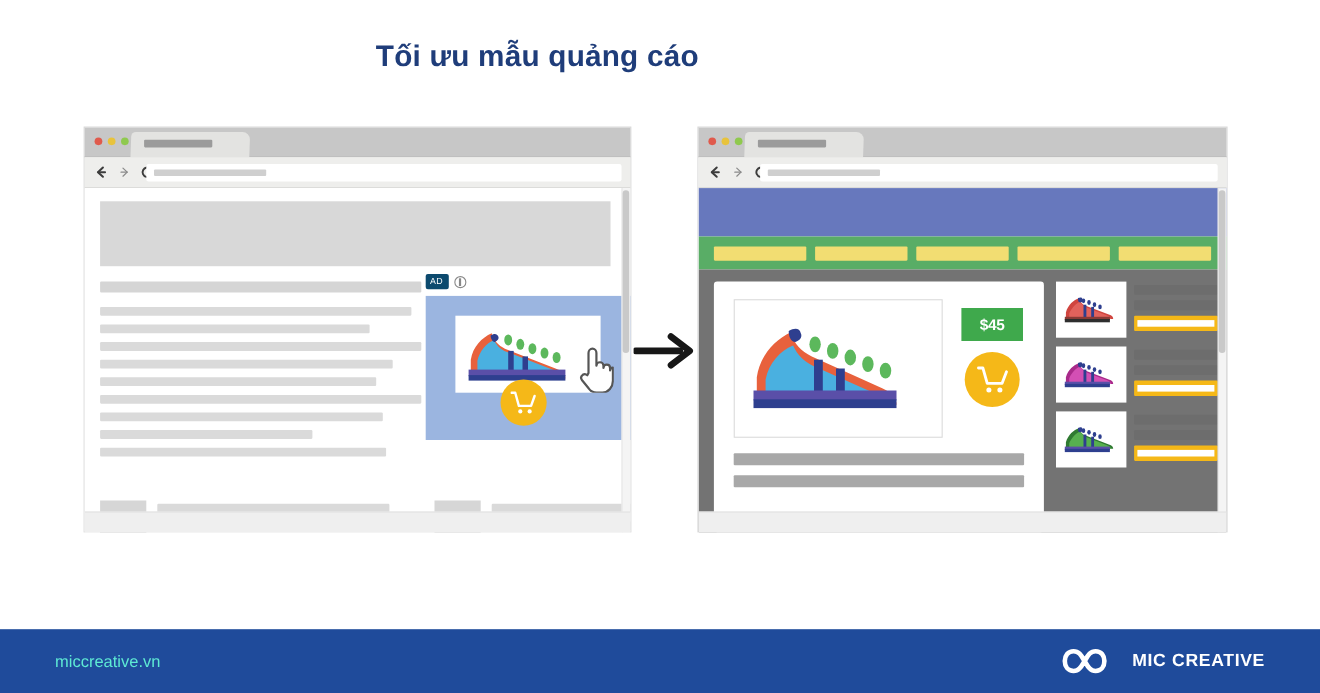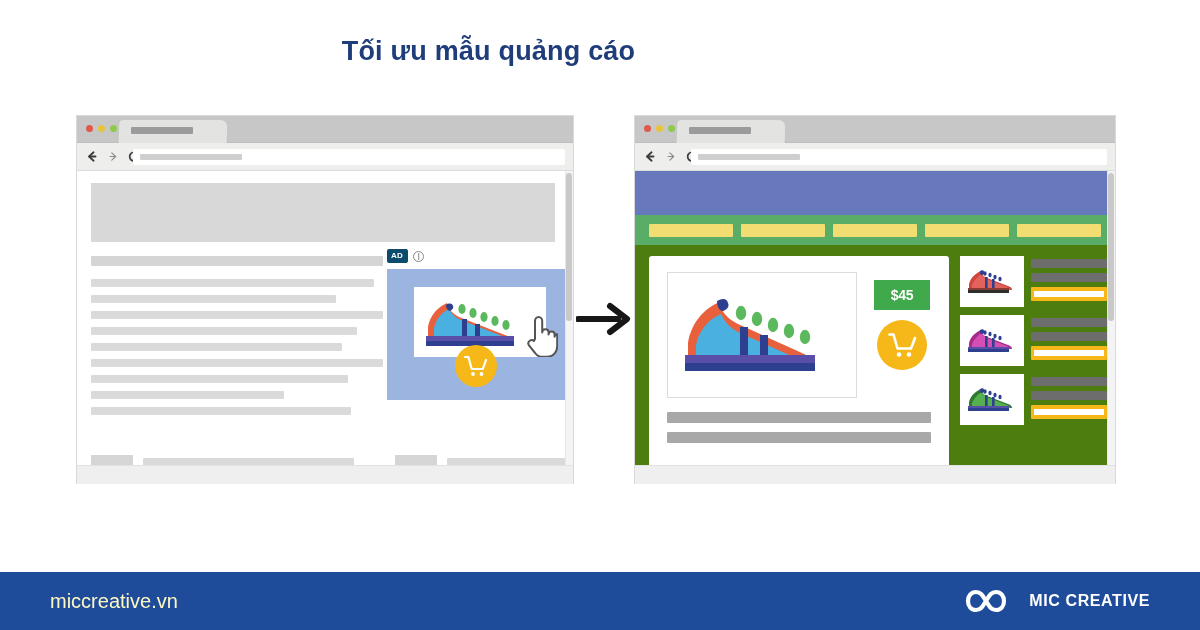--- a/index.html
+++ b/index.html
@@ -108,21 +108,21 @@
   .lower2 { position: absolute; left: 304px; top: 272px; width: 190px; }
   .lrow { display: flex; gap: 10px; margin-bottom: 9px; }
   .thumb-box { width: 42px; height: 30px; background: #d6d6d6; flex: 0 0 auto; }
   .lrow-lines { flex: 1; padding-top: 3px; }
 
   
   .ad-wrap { position: absolute; left: 296px; top: 66px; width: 188px; }
   .ad-meta { display: flex; align-items: center; gap: 5px; margin-bottom: 6px; }
   .ad-badge {
     background: #0c4a6e; color: #ffffff;
-    font-size: 8px; font-weight: bold; line-height: 1;
+    font-size: 8px; font-weight: normal; line-height: 1;
     padding: 3px 5px 3px 4px; border-radius: 2px; letter-spacing: .3px;
   }
   .ad-info {
     width: 11px; height: 11px; border-radius: 50%;
     border: 1.6px solid #888; position: relative;
   }
   .ad-info::after {
     content: ""; position: absolute; left: 50%; top: 1px;
     width: 1.6px; height: 7px; background: #888; transform: translateX(-50%);
   }
@@ -144,21 +144,21 @@
 
   
   .shop-head { height: 44px; background: #6778bd; }
   .shop-nav {
     height: 30px; background: #59ad66;
     display: flex; align-items: center; gap: 8px;
     padding: 0 14px;
   }
   .shop-nav-item { flex: 1; height: 13px; background: #f2dd72; border-radius: 1px; }
   .shop-body {
-    position: relative; height: 239px; background: #4d7c0f;
+    position: relative; height: 239px; background: #737373;
     padding: 11px 8px 0 14px;
   }
   .prod-card {
     position: absolute; left: 14px; top: 11px; width: 300px; bottom: 0;
     background: #ffffff; border-radius: 3px;
   }
   .prod-img-box {
     position: absolute; left: 18px; top: 16px; width: 190px; height: 126px;
     background: #ffffff; border: 1px solid #dbdbdb;
   }
@@ -200,21 +200,21 @@
   
   .arrow { position: absolute; left: 576px; top: 190px; width: 56px; height: 34px; }
 
   
   .footer {
     position: absolute; left: 0; bottom: 0; width: 1200px; height: 58px;
     background: #1f4b9b;
     display: flex; align-items: center; justify-content: space-between;
     padding: 0 50px;
   }
-  .footer-url { color: #fef9c3; font-size: 20px; }
+  .footer-url { color: #5eead4; font-size: 15px; }
   .brand { display: flex; align-items: center; gap: 20px; }
   .brand-mark { width: 46px; height: 26px; flex: 0 0 auto; }
   .brand-name {
     color: #ffffff; font-size: 16px; font-weight: bold; letter-spacing: .6px;
   }
 </style>
 </head>
 <body>
 
 <div class="page-title">Tối ưu mẫu quảng cáo</div>

